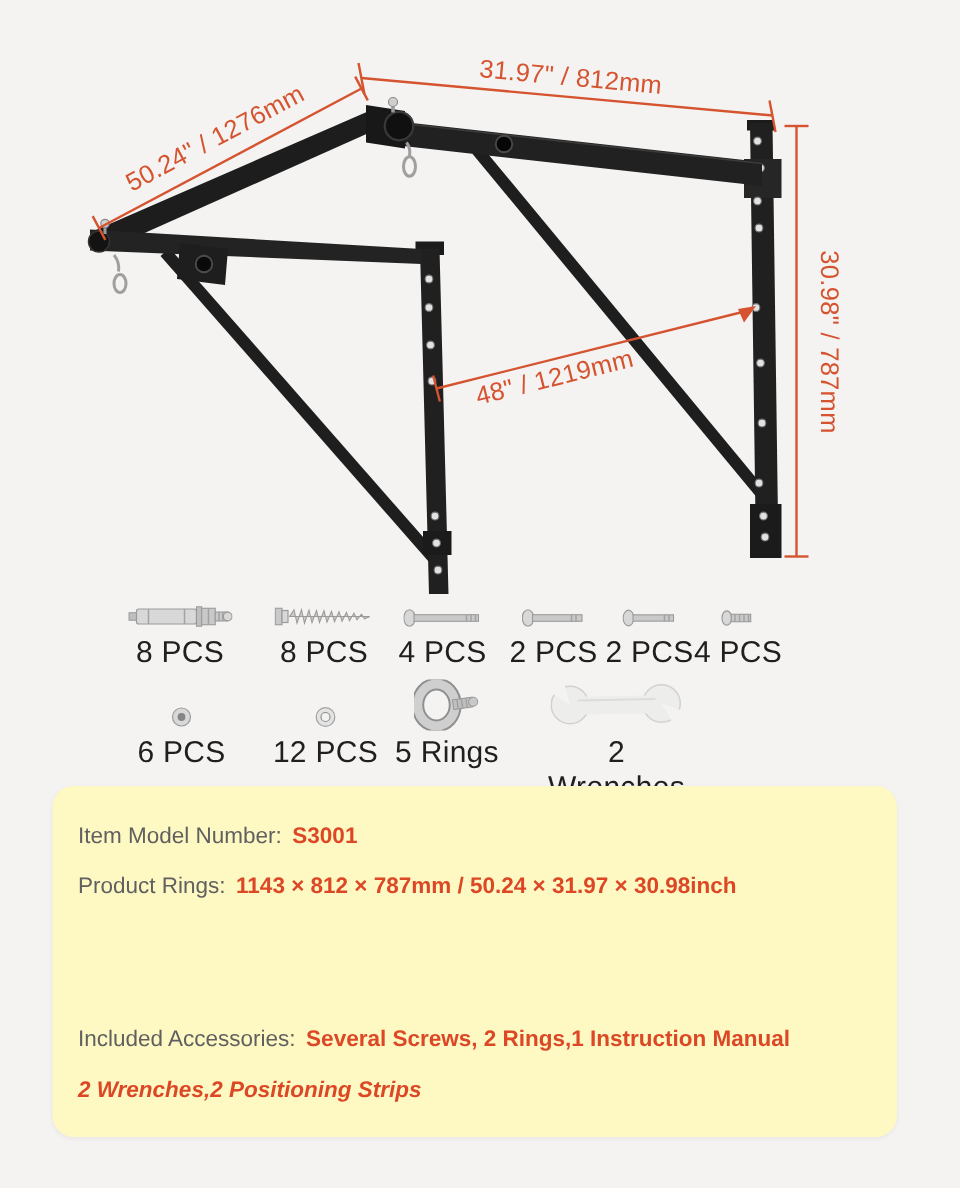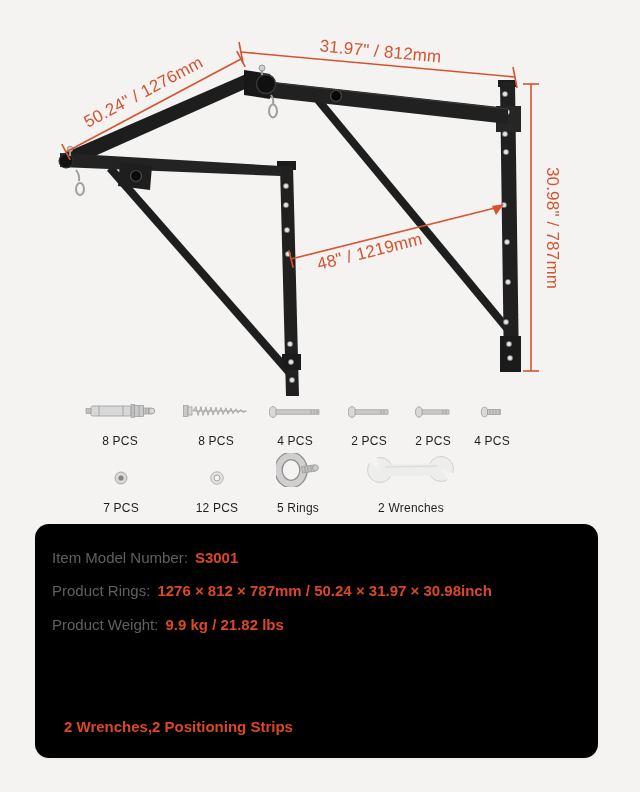--- a/index.html
+++ b/index.html
@@ -8,31 +8,31 @@
   .diagram{position:absolute;left:0;top:0;}
   .dim-text{fill:#d5532f;font-size:17px;font-family:"Liberation Sans",sans-serif;letter-spacing:.2px;}
   .dim-line{stroke:#d5532f;stroke-width:1.6;fill:none;}
   .bar{fill:#202020;}
   .bar2{fill:#1b1b1b;}
   .bolt{fill:#e2e2e2;stroke:#6e6e6e;stroke-width:.7;}
   .hookline{stroke:#9f9f9f;stroke-width:2;fill:none;}
   .hw-item{position:absolute;width:100px;text-align:center;}
   .hw-iconbox{display:flex;align-items:flex-end;justify-content:center;height:22px;}
   .hw-iconbox.tall{height:34px;}
-  .hw-qty{margin-top:14px;font-size:12px;color:#1f1f1f;letter-spacing:.2px;}
+  .hw-qty{margin-top:4px;font-size:20px;color:#1f1f1f;letter-spacing:.2px;}
   .m1{fill:#d8d8d8;stroke:#9b9b9b;stroke-width:.8;}
   .m2{fill:#c9c9c9;stroke:#999999;stroke-width:.7;}
   .m3{fill:#bfbfbf;stroke:#949494;stroke-width:.6;}
   .tick{stroke:#a2a2a2;stroke-width:1;}
-  .spec-card{position:absolute;left:35px;top:524px;width:563px;height:234px;background:#000000;
+  .spec-card{position:absolute;left:35px;top:524px;width:563px;height:234px;background:#fef9c3;
              border-radius:14px;box-shadow:0 1px 3px rgba(0,0,0,.05);}
   .spec-row{position:absolute;left:17px;right:6px;line-height:20px;font-size:15px;white-space:nowrap;}
   .spec-label{color:#606060;}
   .spec-value{color:#dc4826;font-weight:700;margin-left:7px;}
-  .spec-label:empty + .spec-value{margin-left:12px;}
+  .spec-label:empty + .spec-value{margin-left:0;font-style:italic;}
 </style>
 </head>
 <body>
 
 <div class="page">
 
   <svg class="diagram" width="640" height="400" viewBox="0 0 640 400">
 
     <line x1="110" y1="168" x2="289" y2="372" stroke="#1e1e1e" stroke-width="8"></line>
     <line x1="318" y1="100" x2="510" y2="332" stroke="#1e1e1e" stroke-width="8"></line>
@@ -213,21 +213,21 @@
       <div class="hw-qty">4 PCS</div>
     </div>
 
     <div class="hw-item" style="left:71px;top:453px">
       <div class="hw-iconbox tall">
         <svg width="14" height="18" viewBox="0 0 14 18">
           <circle cx="7" cy="9" r="6" class="m1"></circle>
           <circle cx="7" cy="9" r="2.6" fill="#858585"></circle>
         </svg>
       </div>
-      <div class="hw-qty">7 PCS</div>
+      <div class="hw-qty">6 PCS</div>
     </div>
 
     <div class="hw-item" style="left:167px;top:453px">
       <div class="hw-iconbox tall">
         <svg width="14" height="18" viewBox="0 0 14 18">
           <circle cx="7" cy="9" r="6.2" fill="#e3e3e3" stroke="#a2a2a2" stroke-width=".8"></circle>
           <circle cx="7" cy="9" r="3" fill="#f4f3f1" stroke="#909090" stroke-width=".8"></circle>
         </svg>
       </div>
       <div class="hw-qty">12 PCS</div>
@@ -263,23 +263,23 @@
       </div>
       <div class="hw-qty">2 Wrenches</div>
     </div>
   </div>
 
   <div class="spec-card">
     <div class="spec-row" style="top:24px">
       <span class="spec-label">Item Model Number:</span><span class="spec-value">S3001</span>
     </div>
     <div class="spec-row" style="top:57px">
-      <span class="spec-label">Product Rings:</span><span class="spec-value">1276 × 812 × 787mm / 50.24 × 31.97 × 30.98inch</span>
-    </div>
-    <div class="spec-row" style="top:91px">
-      <span class="spec-label">Product Weight:</span><span class="spec-value">9.9 kg / 21.82 lbs</span>
+      <span class="spec-label">Product Rings:</span><span class="spec-value">1143 × 812 × 787mm / 50.24 × 31.97 × 30.98inch</span>
+    </div>
+    <div class="spec-row" style="top:159px">
+      <span class="spec-label">Included Accessories:</span><span class="spec-value">Several Screws, 2 Rings,1 Instruction Manual</span>
     </div>
     <div class="spec-row" style="top:193px">
       <span class="spec-label"></span><span class="spec-value">2 Wrenches,2 Positioning Strips</span>
     </div>
   </div>
 
 </div>
 
 </body></html>

